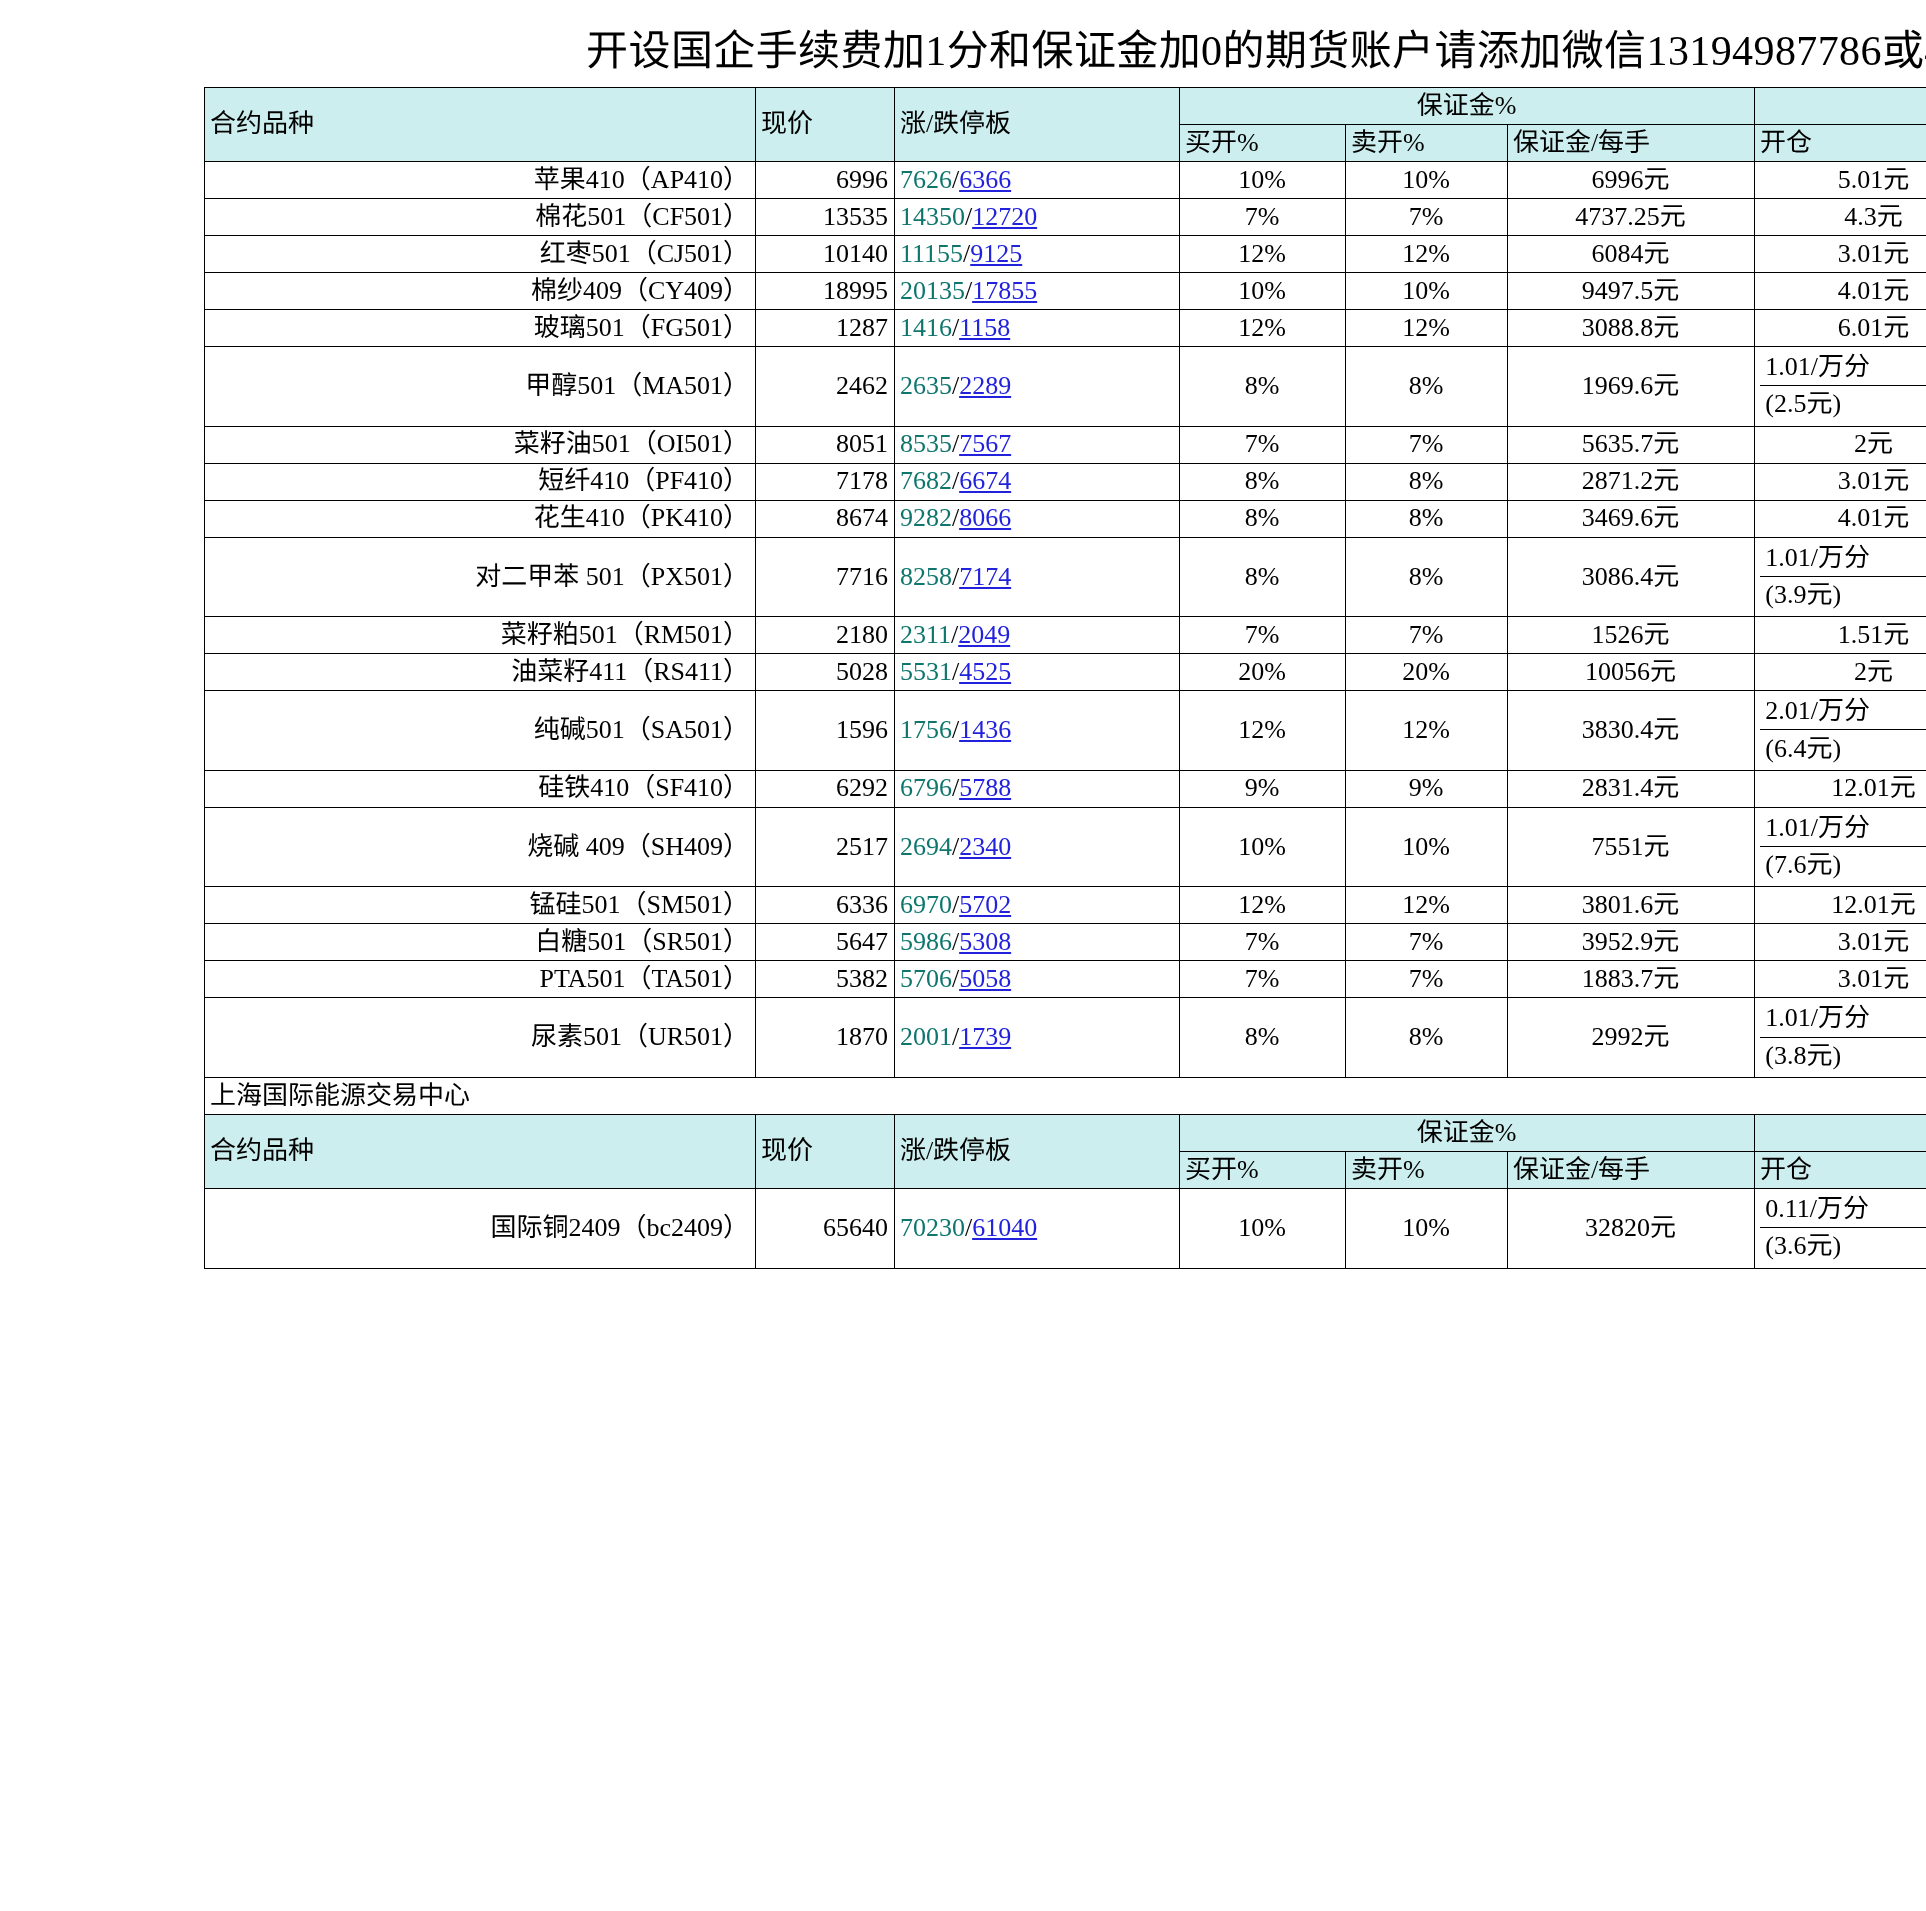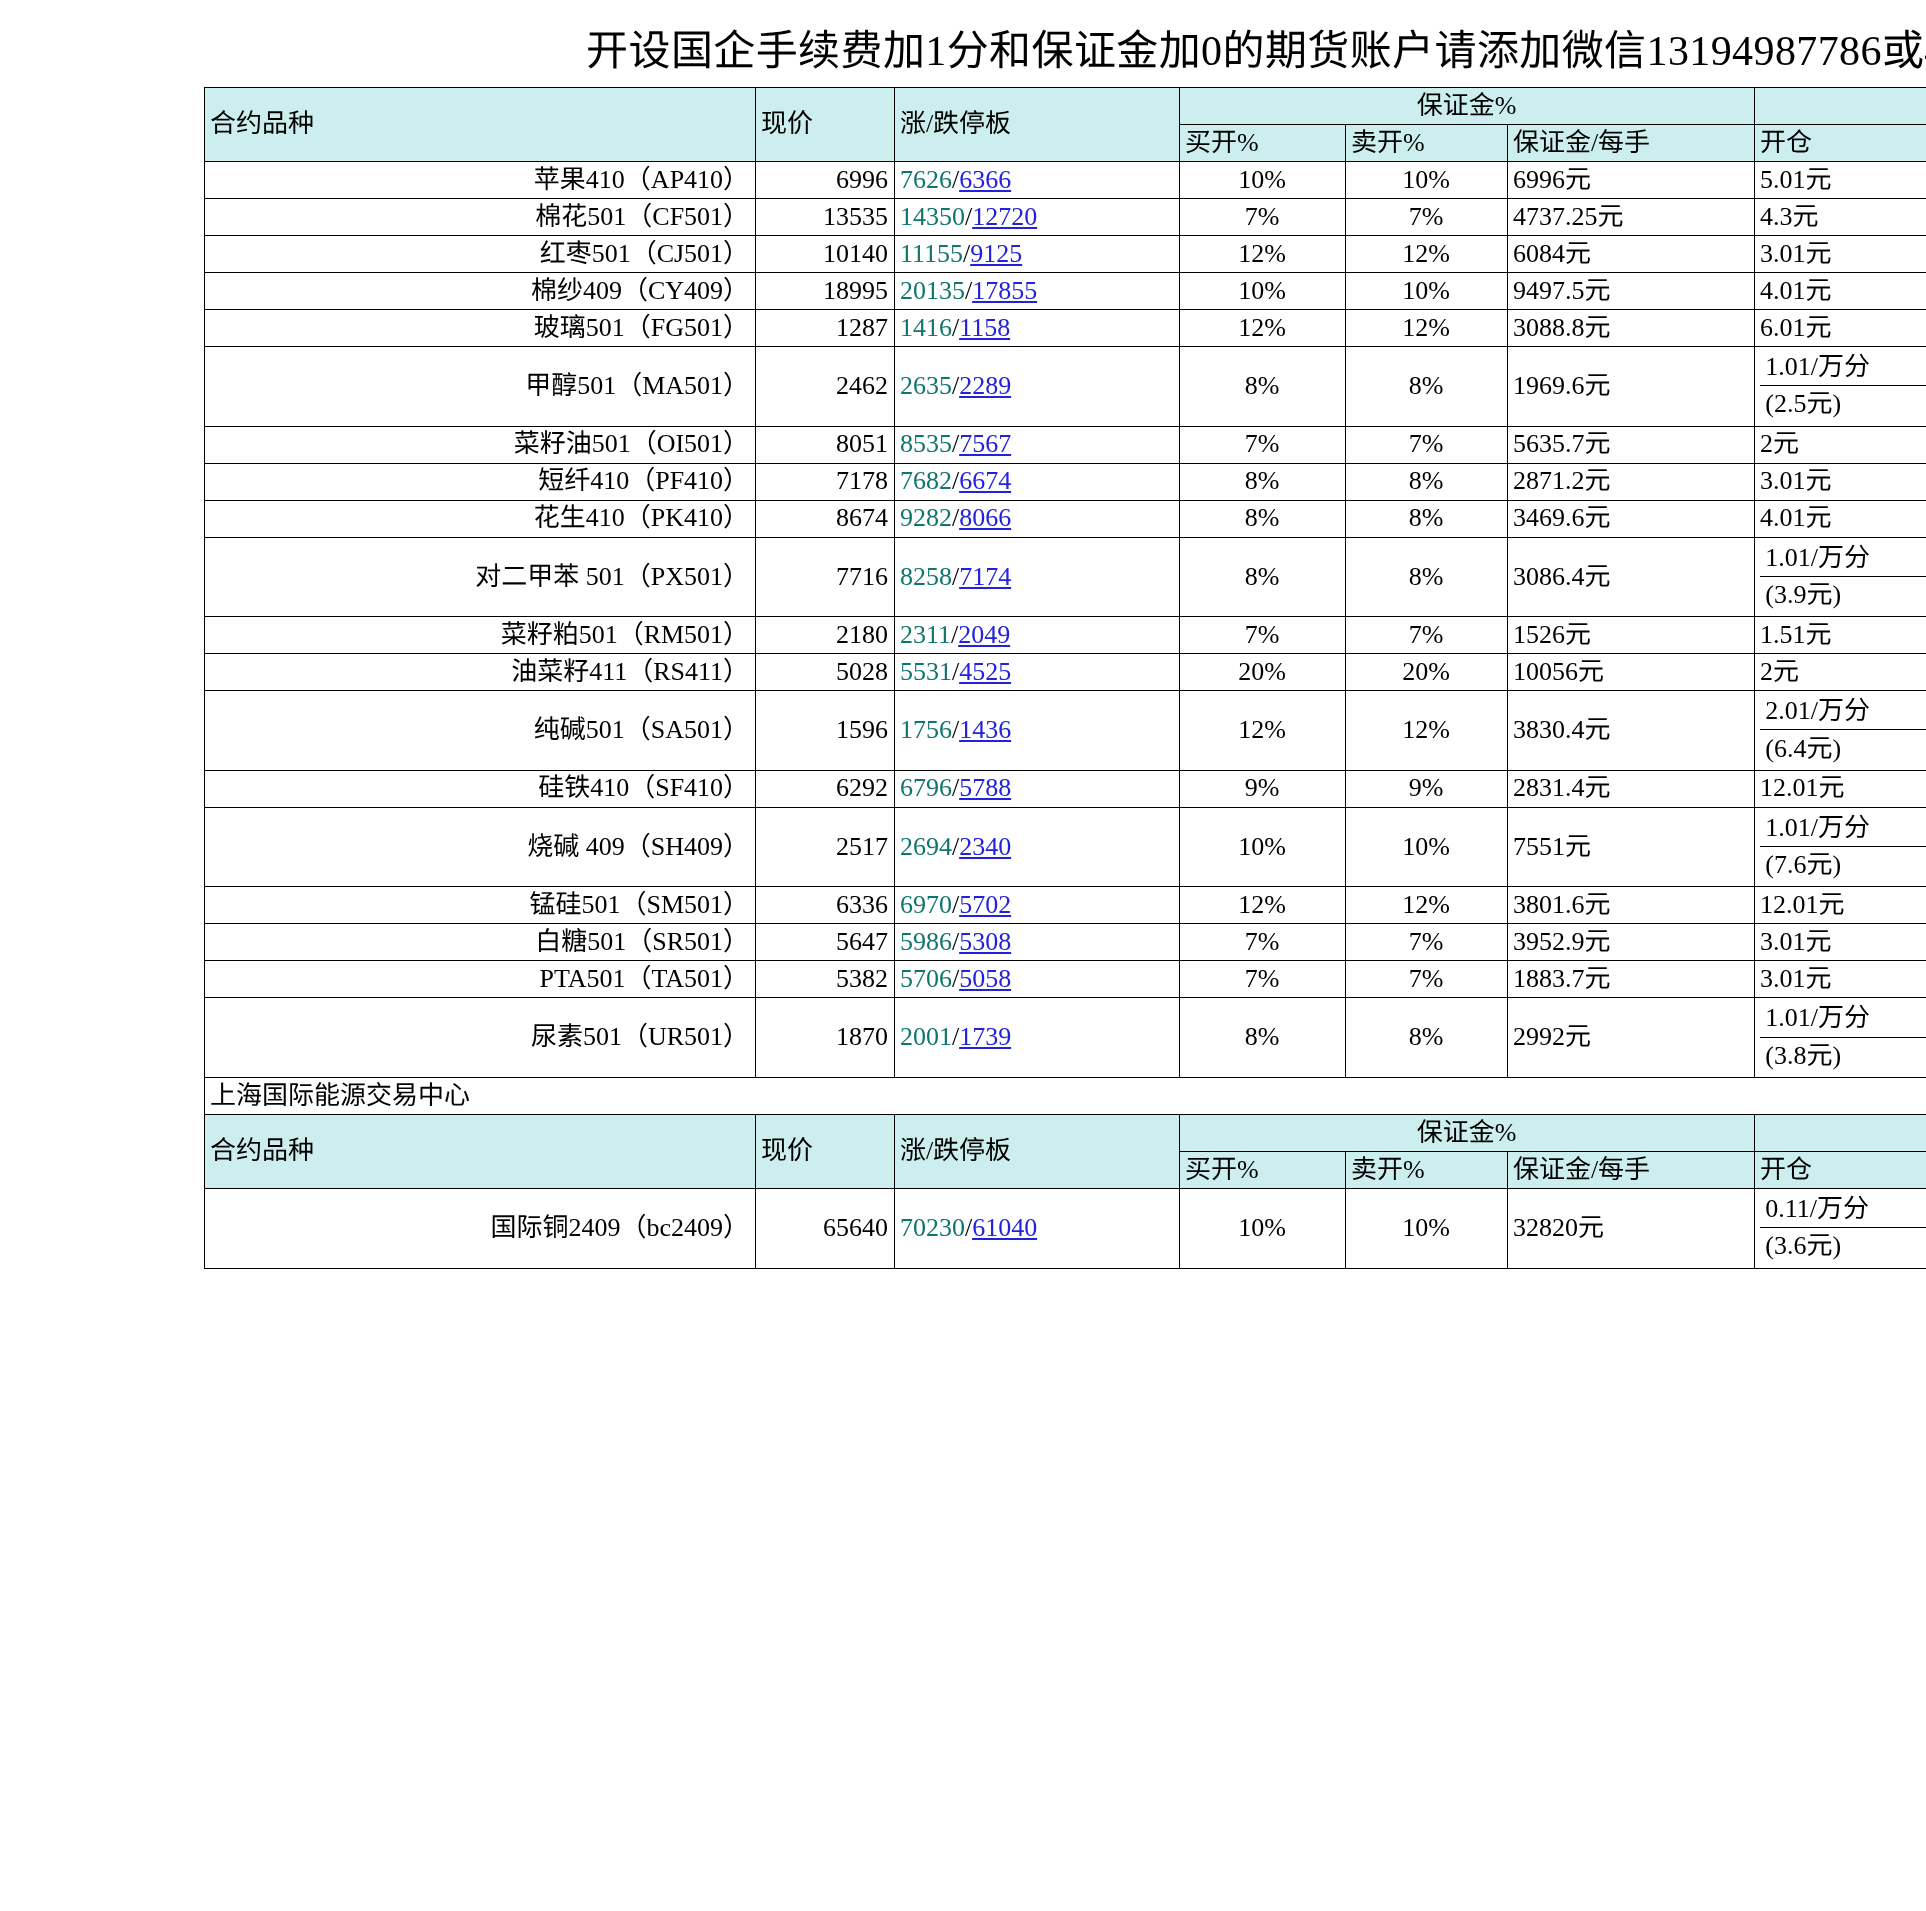--- a/index.html
+++ b/index.html
@@ -54,21 +54,21 @@
   .hdr {
     background: #cdeeee;
     text-align: left;
   }
   .hdr.center {
     text-align: center;
   }
   .nm { text-align: right; padding-left: 8.5px; }
   .num { text-align: right; padding-right: 7px; margin-top: 32px; }
   .pct { text-align: center; padding-right: 7px; margin-left: 37px; }
-  .lft { text-align: left; padding-left: 5.4px; }
+  .lft { text-align: center; padding-left: 5.4px; }
   .up { color: #0f766e; }
   .dn { color: #2222dd; text-decoration: underline; }
   .limitcell {
     text-align: left;
     padding-left: 6.2px;
     white-space: nowrap;
   }
   .two-line {
     padding: 0;
   }

